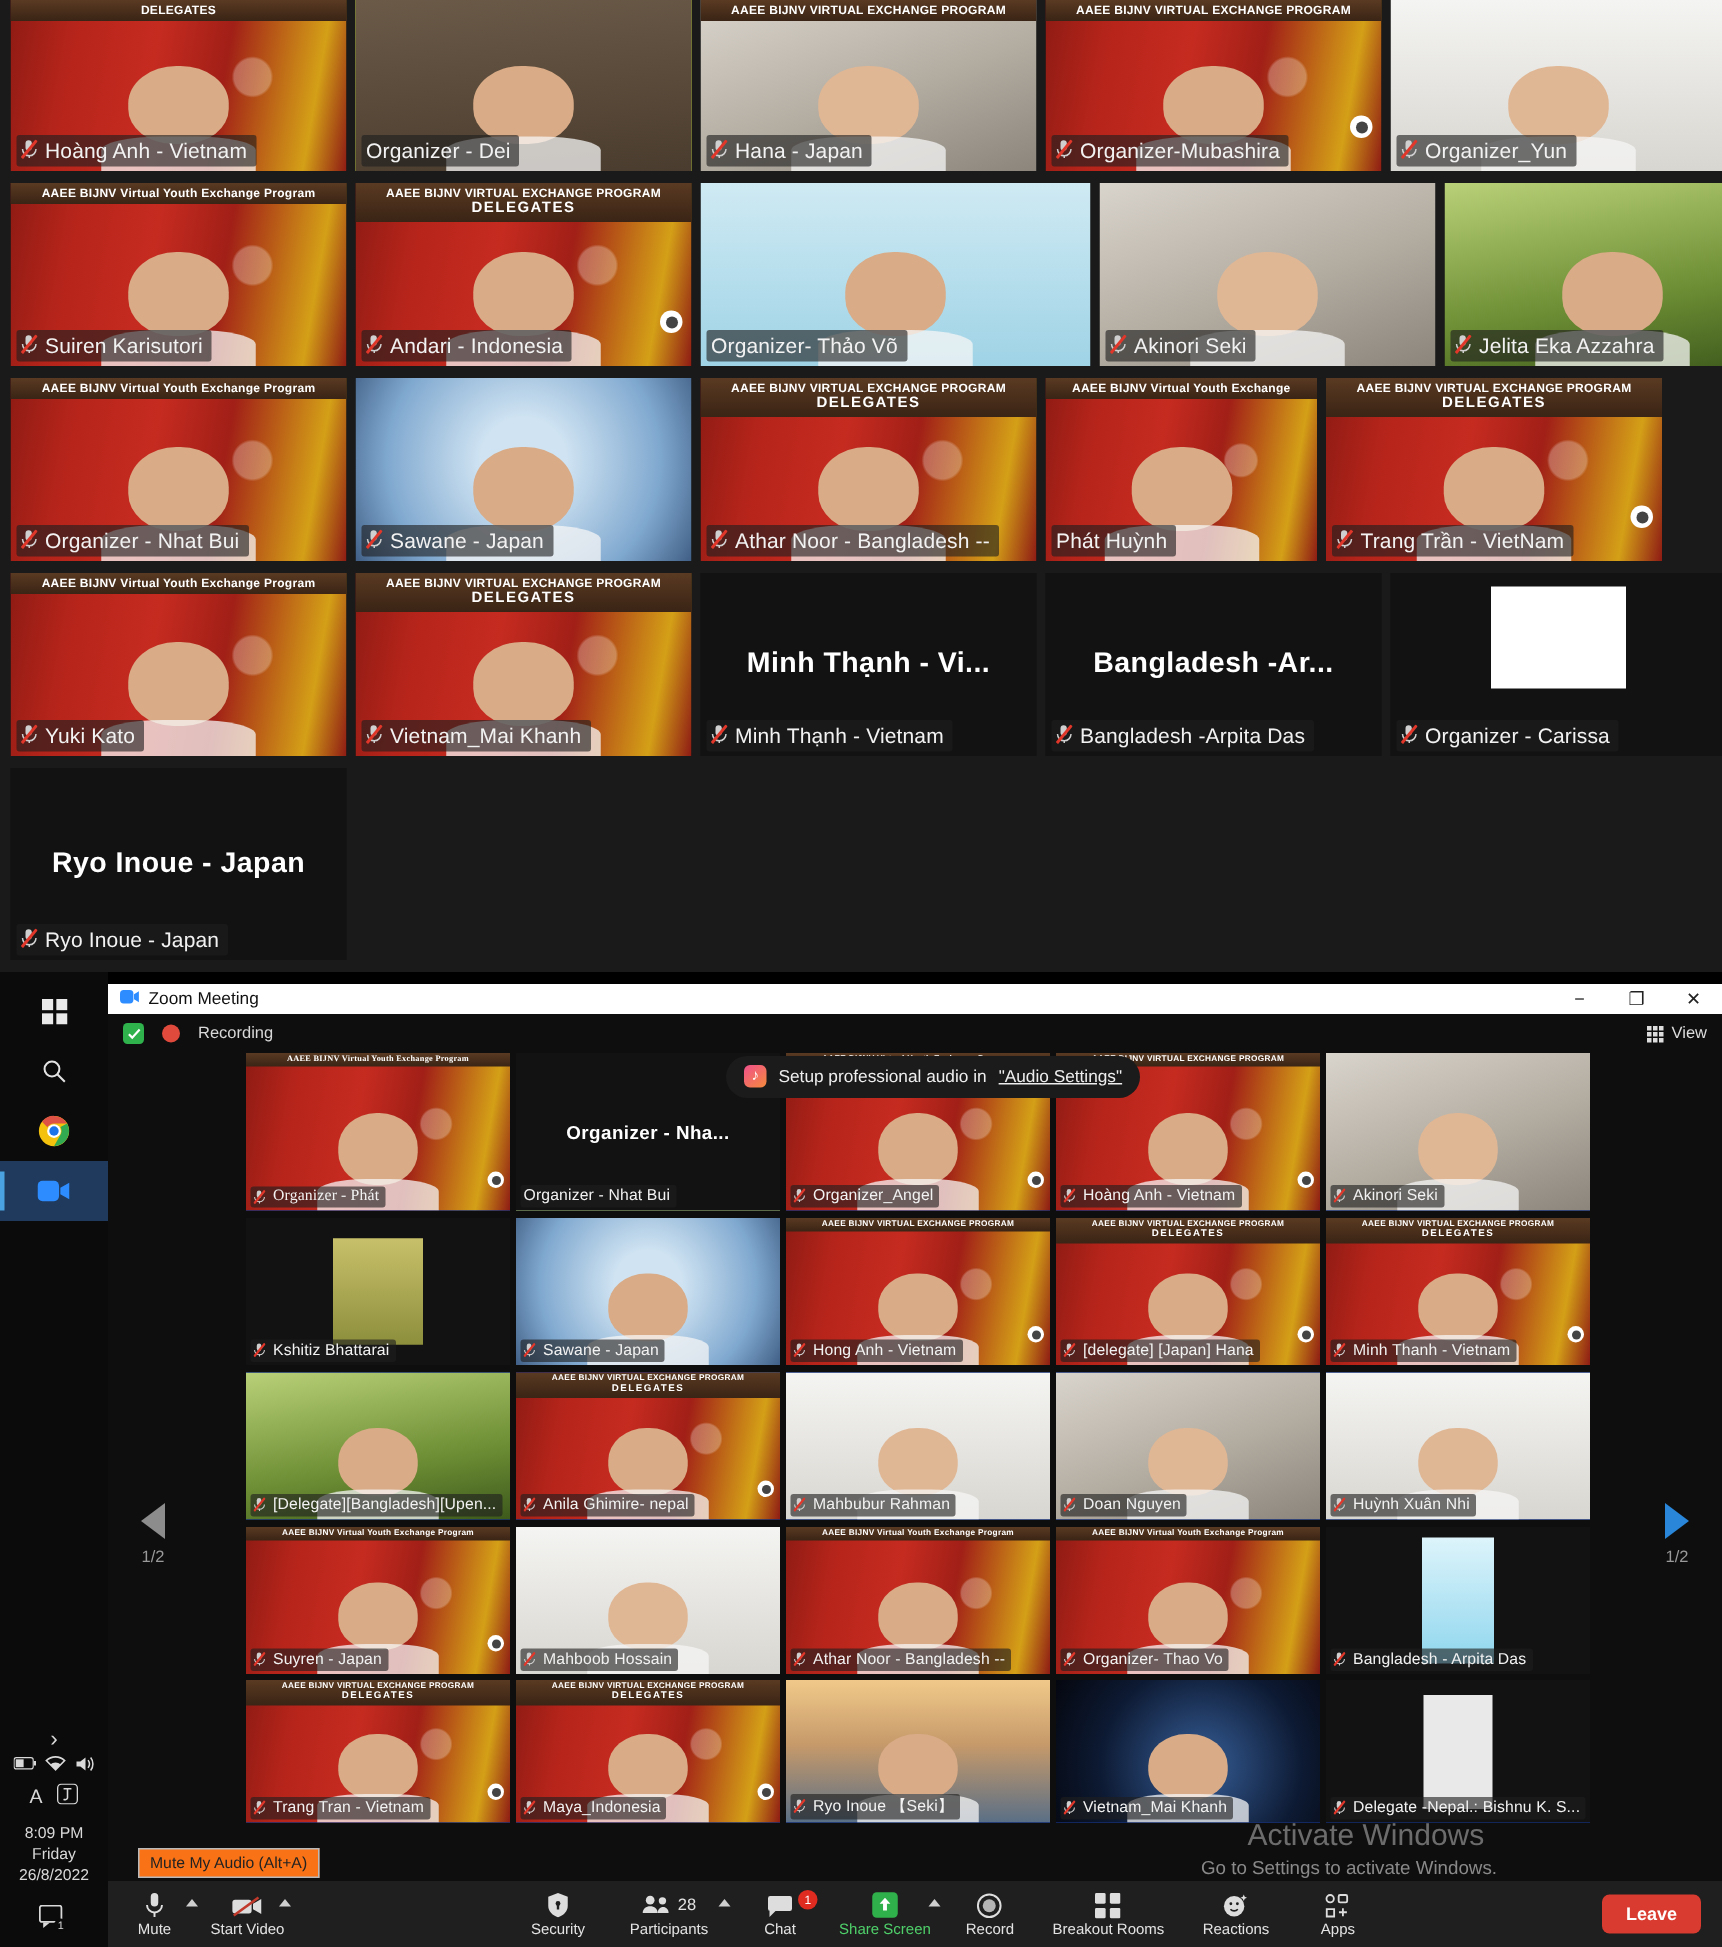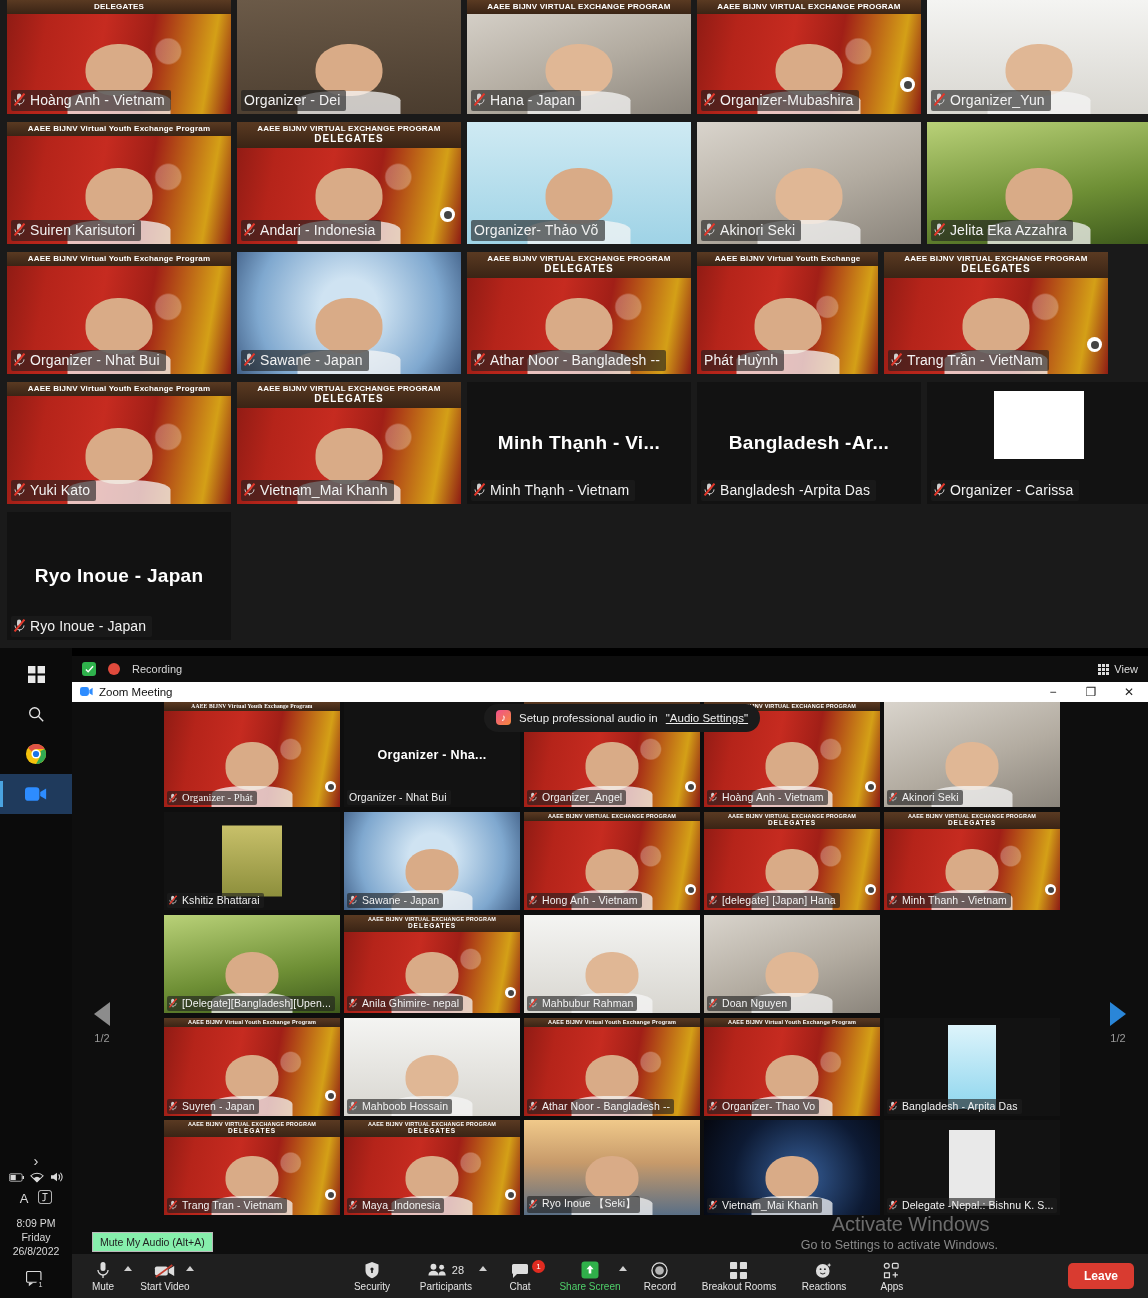--- a/index.html
+++ b/index.html
@@ -198,21 +198,21 @@
     background: #e02b20; color: #fff; font-size: 8px;
     border-radius: 8px; min-width: 13px; height: 13px; line-height:13px; text-align:center; padding: 0 3px;
   }
   .pcount { font-size: 11px; color:#e3e3e3; }
   #leave-btn {
     margin-right: 14px; background: #d93b30; color: #fff;
     font-size: 12px; font-weight: bold; padding: 6px 16px; border-radius: 5px;
   }
   #mute-tip {
     position: absolute; left: 20px; top: -22px;
-    background: #86efac; color: #222; font-size: 10.5px;
+    background: #f97316; color: #222; font-size: 10.5px;
     padding: 3px 7px; border: 1px solid #b9b9b9; white-space: nowrap;
   }
   #activate-wm {
     position: absolute; right: 150px; bottom: 46px;
     color: #b9b9b9; text-align: left; pointer-events: none;
   }
   #activate-wm .t1 { font-size: 20px; opacity: .55; margin-left: 31px; }
   #activate-wm .t2 { font-size: 12.5px; opacity: .72; margin-top: 2px; }
 
   .tri-l { width:0;height:0;border-top:12px solid transparent;border-bottom:12px solid transparent;border-right:16px solid #8c8c8c; }
@@ -336,21 +336,21 @@
             <svg width="11" height="13" viewBox="0 0 11 13">
               <rect x="3" y="0.5" width="4.2" height="7" rx="2.1" fill="#cfcfcf"></rect>
               <path d="M1 6.4a4.5 4.5 0 0 0 9 0" fill="none" stroke="#cfcfcf" stroke-width="1"></path>
               <line x1="5.5" y1="10.5" x2="5.5" y2="12.4" stroke="#cfcfcf" stroke-width="1"></line>
               <line x1="0.6" y1="12.4" x2="10.4" y2="0.6" stroke="#e0372a" stroke-width="2"></line>
             </svg>
           </span>
           <span>Andari - Indonesia</span>
         </div>
       </div>
-      <div class="tg-tile " style="width: 224px;">
+      <div class="tg-tile " style="width: 260px;">
         <div class="vidbg skyblue"></div>
         <div class="face" style="width:67px;height:56px;bottom:20px;background:#d9ab87;"></div>
         <div class="minibox" style="left:50%;transform:translateX(-50%);bottom:0;width:103px;height:24px;background:rgba(245,245,245,.75);border-radius:40% 40% 0 0;"></div>
         <div class="nameplate">
           <span>Organizer- Thảo Võ</span>
         </div>
       </div>
       <div class="tg-tile " style="width: 224px;">
         <div class="vidbg roombg"></div>
         <div class="face" style="width:67px;height:56px;bottom:20px;background:#e0b795;"></div>
@@ -652,20 +652,35 @@
             <rect x="0.5" y="0.5" width="16" height="12" rx="1.5" fill="none" stroke="#d9d9d9" stroke-width="1.3"></rect>
             <path d="M3 13l0 4 5-4z" fill="#d9d9d9"></path>
             <circle cx="16" cy="15" r="5" fill="#0b0b0b"></circle>
             <text x="16" y="18" font-size="8" fill="#d9d9d9" text-anchor="middle" font-family="Liberation Sans">1</text>
           </svg>
       </div>
     </div>
   </div>
 
   <div id="zoomwin">
+    <div id="titlebar">
+      <span>
+        <svg width="13" height="11" viewBox="0 0 16 12">
+            <rect x="0" y="0.5" width="11" height="11" rx="3" fill="#2d8cff"></rect>
+            <path d="M11.5 4l4-2.5v9L11.5 8z" fill="#2d8cff"></path>
+          </svg>
+      </span>
+      <span>Zoom Meeting</span>
+      <span class="winbtns">
+        <span class="winbtn">−</span>
+        <span class="winbtn">❐</span>
+        <span class="winbtn">✕</span>
+      </span>
+    </div>
+
     <div id="zoomtop">
       <span class="shield-ok">
         <svg width="9" height="9" viewBox="0 0 10 10">
             <path d="M1 5l2.5 2.5L9 1.5" fill="none" stroke="#fff" stroke-width="1.6"></path>
           </svg>
       </span>
       <span class="recdot"></span>
       <span>Recording</span>
       <span id="viewbtn">
         <span class="gridico">
@@ -676,35 +691,20 @@
             <i></i>
             <i></i>
             <i></i>
             <i></i>
             <i></i>
           </span>
         <span>View</span>
       </span>
     </div>
 
-    <div id="titlebar">
-      <span>
-        <svg width="13" height="11" viewBox="0 0 16 12">
-            <rect x="0" y="0.5" width="11" height="11" rx="3" fill="#2d8cff"></rect>
-            <path d="M11.5 4l4-2.5v9L11.5 8z" fill="#2d8cff"></path>
-          </svg>
-      </span>
-      <span>Zoom Meeting</span>
-      <span class="winbtns">
-        <span class="winbtn">−</span>
-        <span class="winbtn">❐</span>
-        <span class="winbtn">✕</span>
-      </span>
-    </div>
-
     <div id="toast">
       <span class="musicico">♪</span>
       <span>Setup professional audio in</span>
       <a href="#">"Audio Settings"</a>
     </div>
 
     <div id="grid-area">
       <div class="pager" id="pg-left">
         <div class="tri tri-l"></div>
         <div>1/2</div>
@@ -962,20 +962,36 @@
                 <svg width="8" height="10" viewBox="0 0 11 13">
                   <rect x="3" y="0.5" width="4.2" height="7" rx="2.1" fill="#cfcfcf"></rect>
                   <path d="M1 6.4a4.5 4.5 0 0 0 9 0" fill="none" stroke="#cfcfcf" stroke-width="1"></path>
                   <line x1="5.5" y1="10.5" x2="5.5" y2="12.4" stroke="#cfcfcf" stroke-width="1"></line>
                   <line x1="0.6" y1="12.4" x2="10.4" y2="0.6" stroke="#e0372a" stroke-width="2"></line>
                 </svg>
               </span>
               <span>Doan Nguyen</span>
             </div>
           </div>
+          <div class="gw-tile " style="width: 176px;">
+            <div class="vidbg whitebg"></div>
+            <div class="face" style="width:53px;height:45px;bottom:16px;background:#e0b795;"></div>
+            <div class="minibox" style="left:50%;transform:translateX(-50%);bottom:0;width:81px;height:20px;background:rgba(245,245,245,.75);border-radius:40% 40% 0 0;"></div>
+            <div class="nameplate">
+              <span class="muteico">
+                <svg width="8" height="10" viewBox="0 0 11 13">
+                  <rect x="3" y="0.5" width="4.2" height="7" rx="2.1" fill="#cfcfcf"></rect>
+                  <path d="M1 6.4a4.5 4.5 0 0 0 9 0" fill="none" stroke="#cfcfcf" stroke-width="1"></path>
+                  <line x1="5.5" y1="10.5" x2="5.5" y2="12.4" stroke="#cfcfcf" stroke-width="1"></line>
+                  <line x1="0.6" y1="12.4" x2="10.4" y2="0.6" stroke="#e0372a" stroke-width="2"></line>
+                </svg>
+              </span>
+              <span>Huỳnh Xuân Nhi</span>
+            </div>
+          </div>
         </div>
         <div class="gw-row" style="top: 316px; height: 98px; left: 90px;">
           <div class="gw-tile " style="width: 176px;">
             <div class="vidbg flagbg"></div>
             <div class="face" style="width:53px;height:45px;bottom:16px;background:#d9ab87;"></div>
             <div class="minibox" style="left:50%;transform:translateX(-50%);bottom:0;width:81px;height:20px;background:rgba(245,245,245,.75);border-radius:40% 40% 0 0;"></div>
             <div class="banner">AAEE BIJNV Virtual Youth Exchange Program</div>
             <div class="reactbadge">
               <i></i>
             </div>

